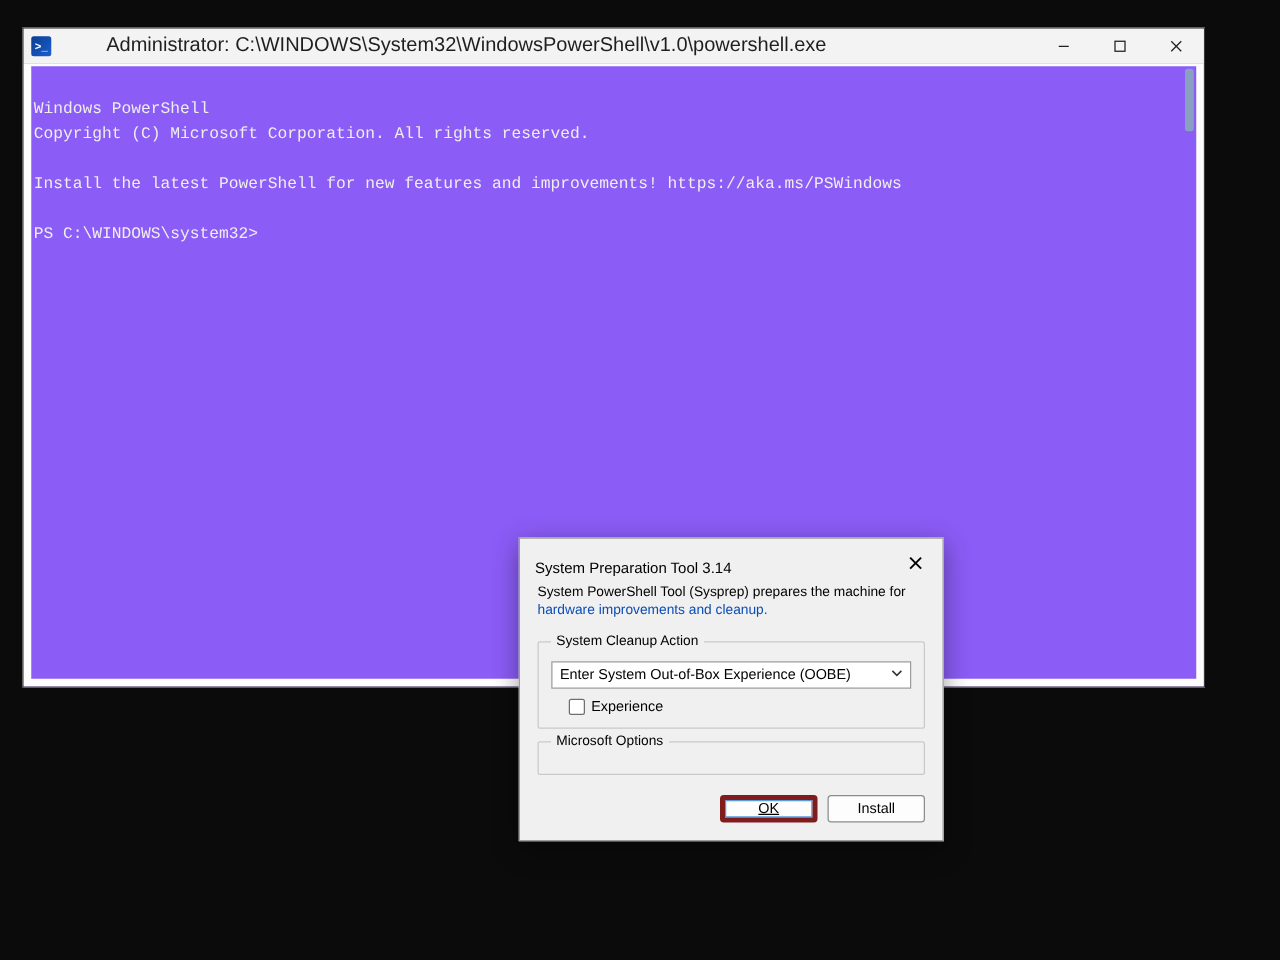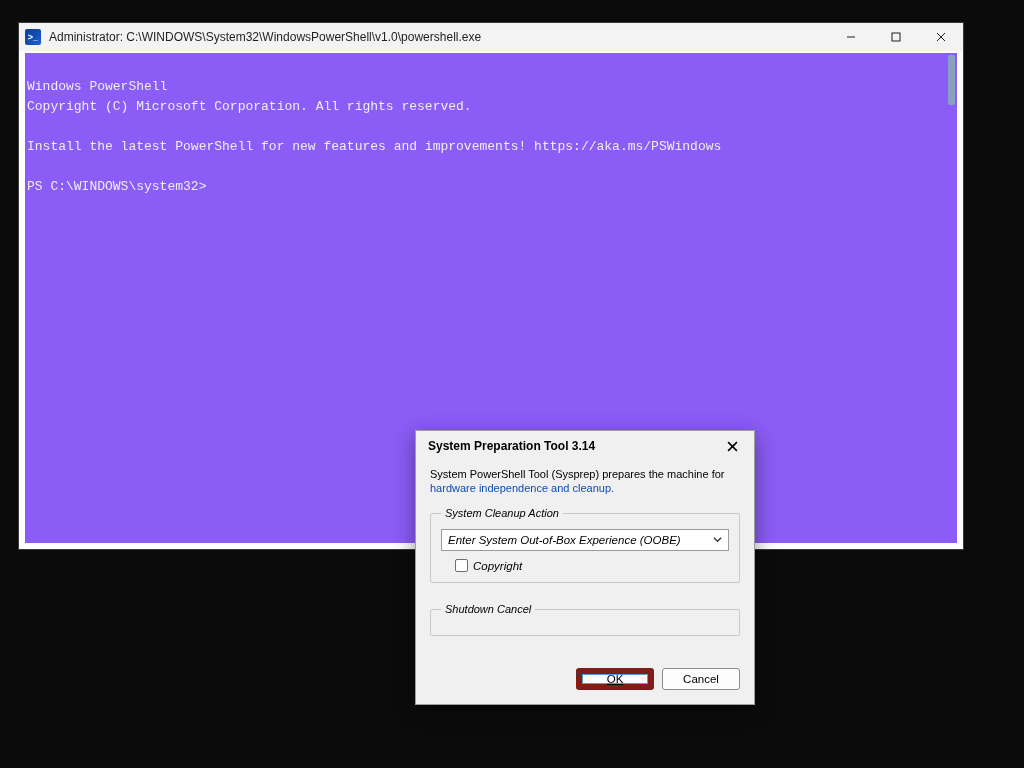--- a/index.html
+++ b/index.html
@@ -41,23 +41,24 @@
     margin-right: 8px;
     display: flex;
     align-items: center;
     justify-content: center;
     color: #fff;
     font-size: 9px;
     font-weight: bold;
   }
   .titlebar .title-text {
     flex: 1;
-    font-size: 12px;
+    font-size: 16px;
     white-space: nowrap;
     overflow: hidden;
+    margin-left: 36px;
   }
   .win-controls {
     display: flex;
     height: 100%;
   }
   .win-btn {
     width: 45px;
     height: 100%;
     display: flex;
     align-items: center;
@@ -101,24 +102,23 @@
     top: 430px;
     width: 340px;
     background: #f0f0f0;
     border: 1px solid #9d9d9d;
     color: #000;
     box-shadow: 0 6px 20px rgba(0,0,0,0.4);
   }
   .dlg-titlebar {
     height: 30px;
     display: flex;
-    align-items: center;
+    align-items: flex-end;
     padding: 0 8px 0 12px;
     font-size: 12px;
-    font-weight: bold;
   }
   .dlg-titlebar .dlg-title { flex: 1; }
   .dlg-close {
     width: 28px;
     height: 22px;
     display: flex;
     align-items: center;
     justify-content: center;
   }
   .dlg-close svg { width: 11px; height: 11px; }
@@ -132,22 +132,21 @@
     color: #000;
     line-height: 14px;
     margin-bottom: 12px;
   }
   .dlg-desc .link { color: #0a4db5; }
 
   fieldset {
     border: 1px solid #c9c9c9;
     border-radius: 2px;
     padding: 10px 10px 10px 10px;
-    margin-bottom: 20px;
-    font-style: italic;
+    margin-bottom: 4px;
   }
   legend {
     font-size: 11px;
     padding: 0 4px;
     color: #000;
   }
   .select {
     width: 100%;
     height: 22px;
     background: #fff;
@@ -194,21 +193,21 @@
     height: 22px;
     background: #fdfdfd;
     border: 1px solid #8c8c8c;
     border-radius: 3px;
     font-size: 11.5px;
     display: flex;
     align-items: center;
     justify-content: center;
   }
   .btn.default {
-    border: 6px solid #7f1d1d;
+    border: 4px solid #7f1d1d;
     box-shadow: inset 0 0 0 1px #5a9bde;
     text-decoration: underline;
   }
 </style>
 </head>
 <body>
 
 <div class="ps-window">
   <div class="titlebar">
     <div class="ps-icon">
@@ -250,44 +249,44 @@
     <div class="dlg-title">System Preparation Tool 3.14</div>
     <div class="dlg-close">
       <svg viewBox="0 0 10 10">
           <line x1="1" y1="1" x2="9" y2="9"></line>
           <line x1="9" y1="1" x2="1" y2="9"></line>
         </svg>
     </div>
   </div>
   <div class="dlg-body">
     <div class="dlg-desc">
-      <span>System PowerShell Tool (Sysprep) prepares the machine for </span><span class="link">hardware independence and cleanup.</span>
+      <span>System PowerShell Tool (Sysprep) prepares the machine for </span><span class="link">hardware improvements and cleanup.</span>
     </div>
 
     <fieldset>
       <legend>System Cleanup Action</legend>
       <div class="select">
         <span>Enter System Out-of-Box Experience (OOBE)</span>
         <span class="chev">
           <svg viewBox="0 0 10 10">
               <polyline points="1,3 5,7 9,3"></polyline>
             </svg>
         </span>
       </div>
       <div class="check-row">
         <div class="cb"></div>
-        <span>Copyright</span>
+        <span>Experience</span>
       </div>
     </fieldset>
 
     <fieldset>
-      <legend>Shutdown Cancel</legend>
+      <legend>Microsoft Options</legend>
     </fieldset>
   </div>
   <div class="dlg-buttons">
     <div class="btn default">
       <span>OK</span>
     </div>
     <div class="btn">
-      <span>Cancel</span>
+      <span>Install</span>
     </div>
   </div>
 </div>
 
 </body></html>

